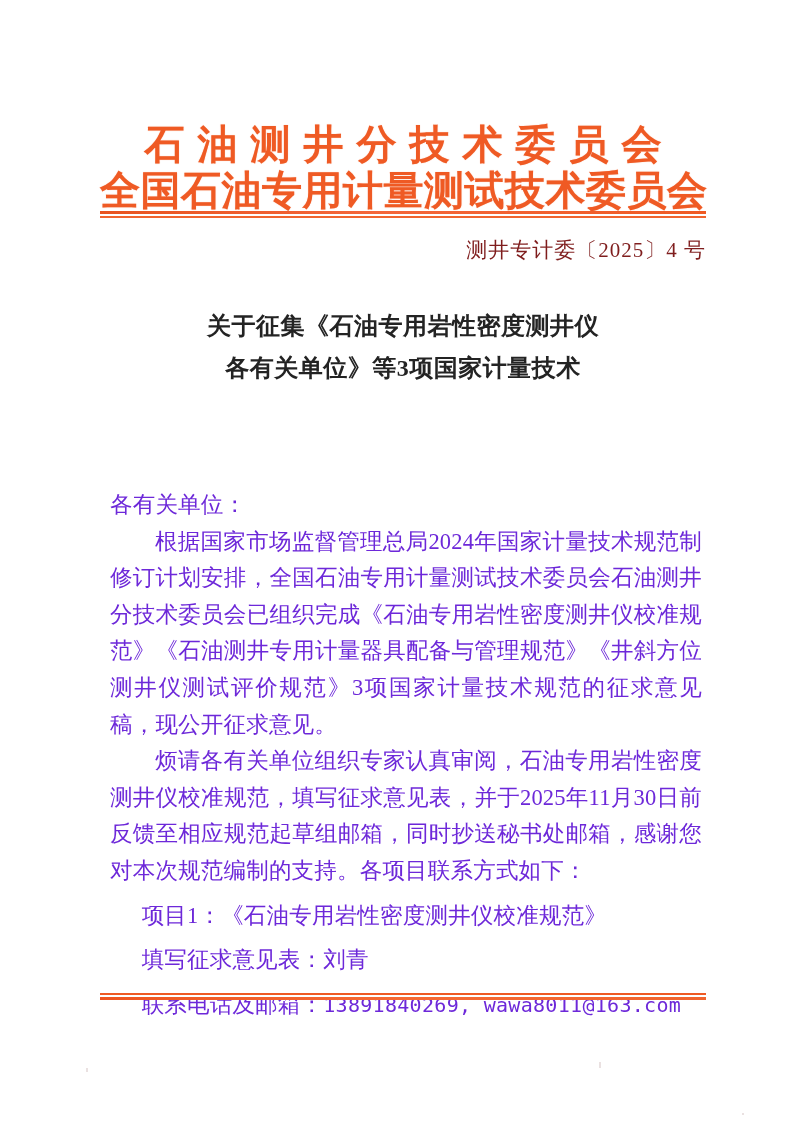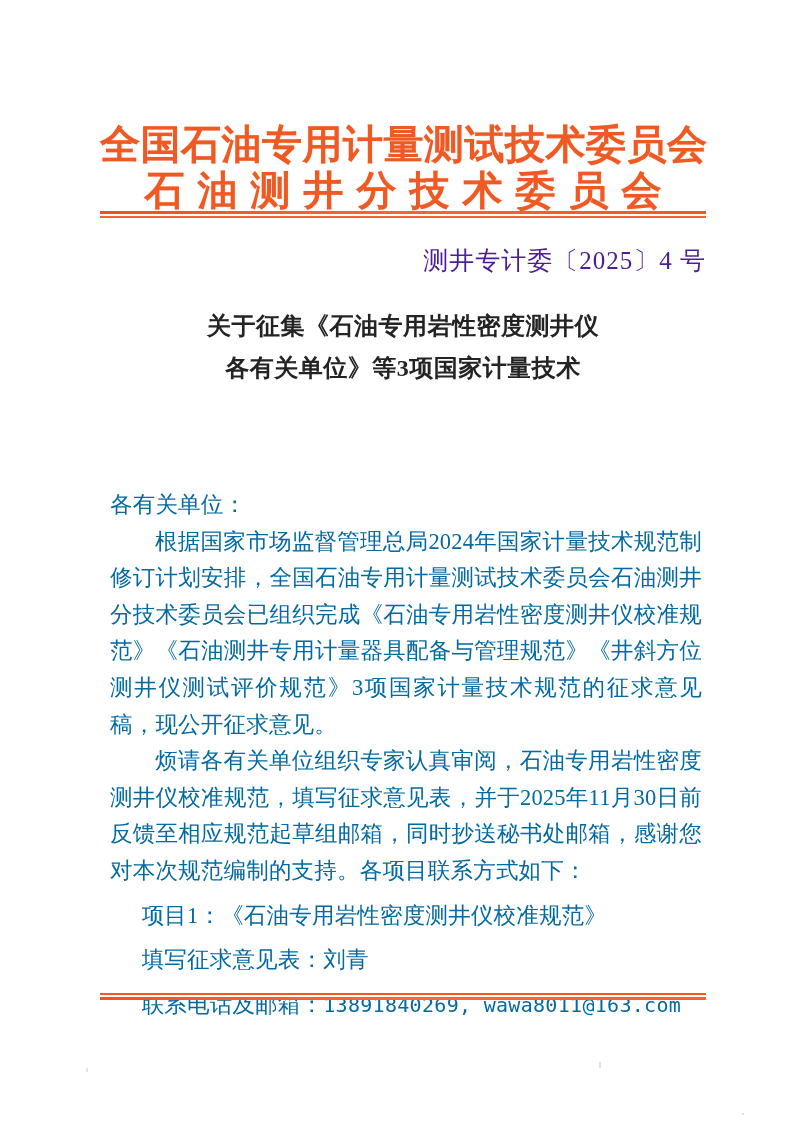--- a/index.html
+++ b/index.html
@@ -72,25 +72,24 @@
     background: linear-gradient(90deg,#ef5f2a 0%,#f5norm 50%,#f0622c 100%);
     background: #f0642e;
   }
 
   
   .doc-number {
     position: absolute;
     right: 94px;
     top: 236px;
     font-family: "Liberation Serif", "DejaVu Serif", serif;
-    font-size: 25px;
+    font-size: 21px;
     letter-spacing: 1px;
-    color: #4c1d95;
+    color: #7f1d1d;
     white-space: nowrap;
-    margin-top: 8px;
   }
 
   
   .doc-title {
     position: absolute;
     left: 120px;
     top: 305px;
     width: 566px;
     text-align: center;
     font-family: "Liberation Serif", "DejaVu Serif", serif;
@@ -104,21 +103,21 @@
 
   
   .body-block {
     position: absolute;
     left: 110px;
     top: 487px;
     width: 592px;
     font-family: "Liberation Serif", "DejaVu Serif", serif;
     font-size: 22.5px;
     line-height: 36.6px;
-    color: #0369a1;
+    color: #6d28d9;
     letter-spacing: .2px;
   }
   .salutation { margin: 0 0 0 0; }
   .para {
     margin: 0;
     text-align: justify;
     text-justify: inter-character;
   }
   .para.indent { text-indent: 2em; }
   .contact-line {
@@ -149,22 +148,22 @@
     background: linear-gradient(90deg,#ee5520 0%,#f4норм 50%,#f0642e 100%);
     background: linear-gradient(90deg,#ee5520 0%,#f56a35 50%,#f0642e 100%);
   }
 </style>
 </head>
 <body>
 
 <div class="page">
 
   <div class="masthead">
+    <div class="masthead-line l2">石油测井分技术委员会</div>
     <div class="masthead-line l1">全国石油专用计量测试技术委员会</div>
-    <div class="masthead-line l2">石油测井分技术委员会</div>
   </div>
 
   <div class="rule-top">
     <div class="bar-thick"></div>
     <div class="bar-gap"></div>
     <div class="bar-thin"></div>
   </div>
 
   <div class="doc-number">测井专计委〔2025〕4 号</div>
 

